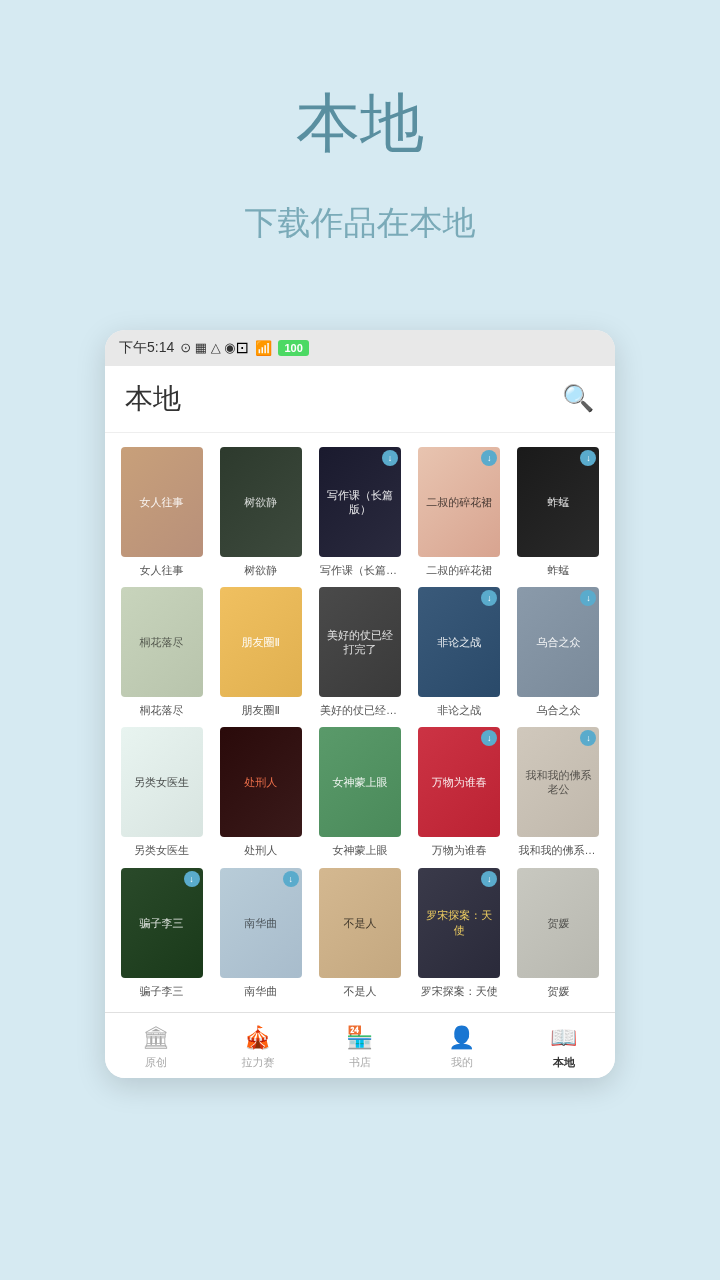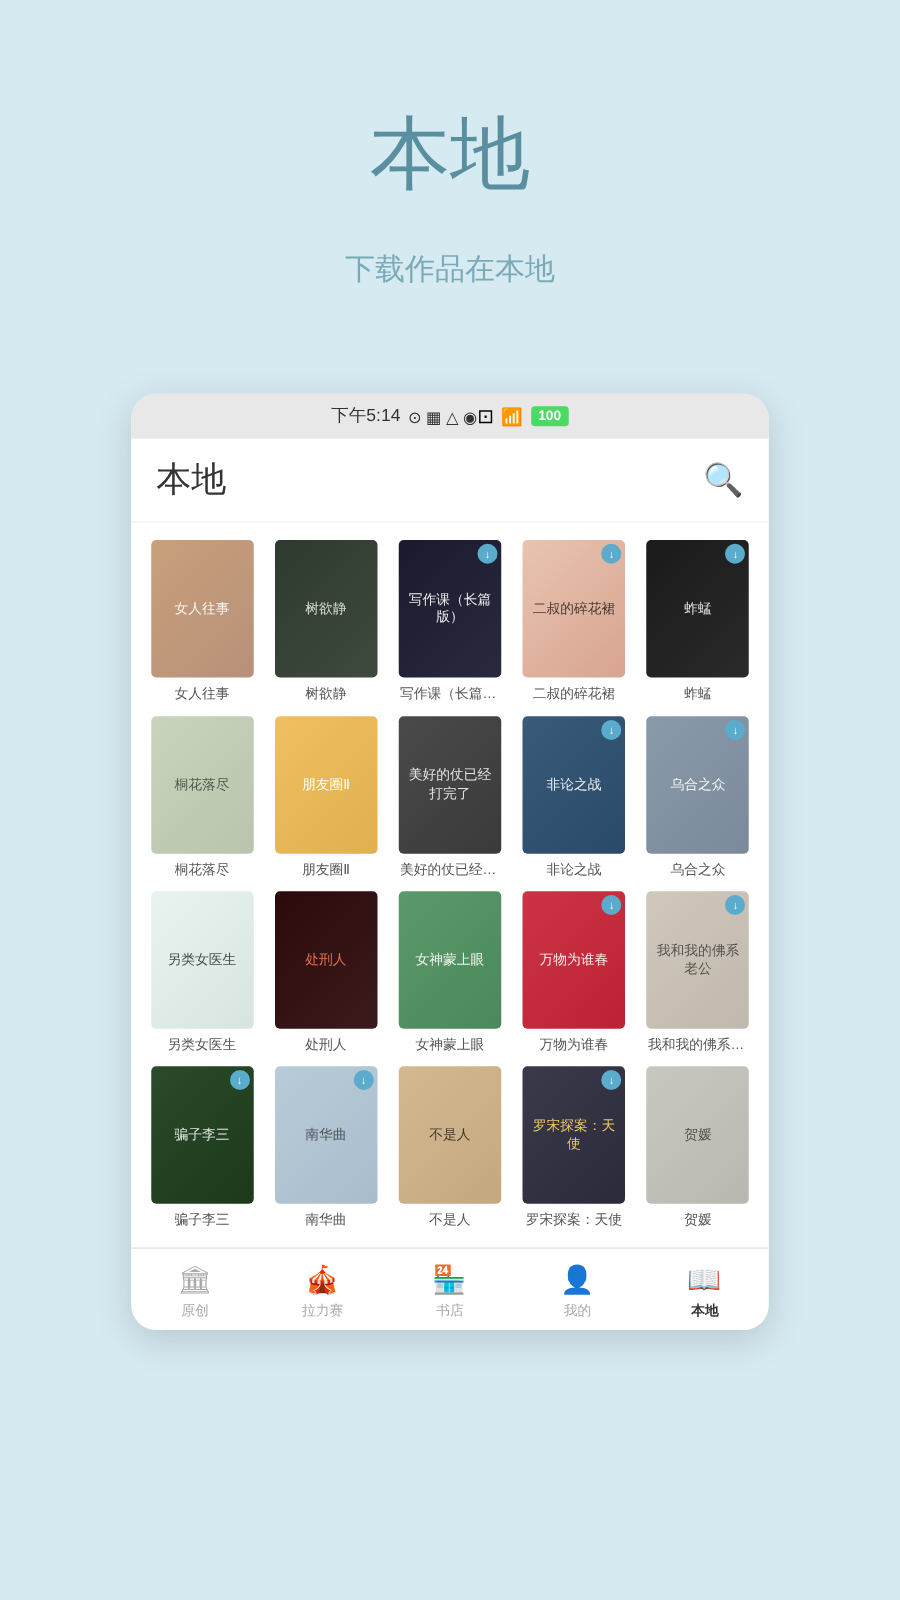--- a/index.html
+++ b/index.html
@@ -18,42 +18,42 @@
       align-items: center;
       padding: 80px 40px 40px;
     }
     .hero-title {
       font-size: 64px;
       color: #5a8fa0;
       font-weight: 300;
       margin-bottom: 30px;
     }
     .hero-subtitle {
-      font-size: 24px;
+      font-size: 33px;
       color: #7aaab8;
       text-align: center;
       line-height: 1.6;
     }
 
     
     .phone-wrapper {
       margin: 40px auto 0;
       width: 510px;
       background: #f5f5f5;
       border-radius: 20px;
       overflow: hidden;
       box-shadow: 0 8px 30px rgba(0,0,0,0.15);
     }
 
     
     .status-bar {
       background: #e8e8e8;
       display: flex;
       align-items: center;
-      justify-content: center;
+      justify-content: flex-start;
       padding: 6px 14px;
       height: 36px;
     }
     .status-left {
       font-size: 13px;
       color: #333;
       display: flex;
       align-items: center;
       gap: 6px;
     }

